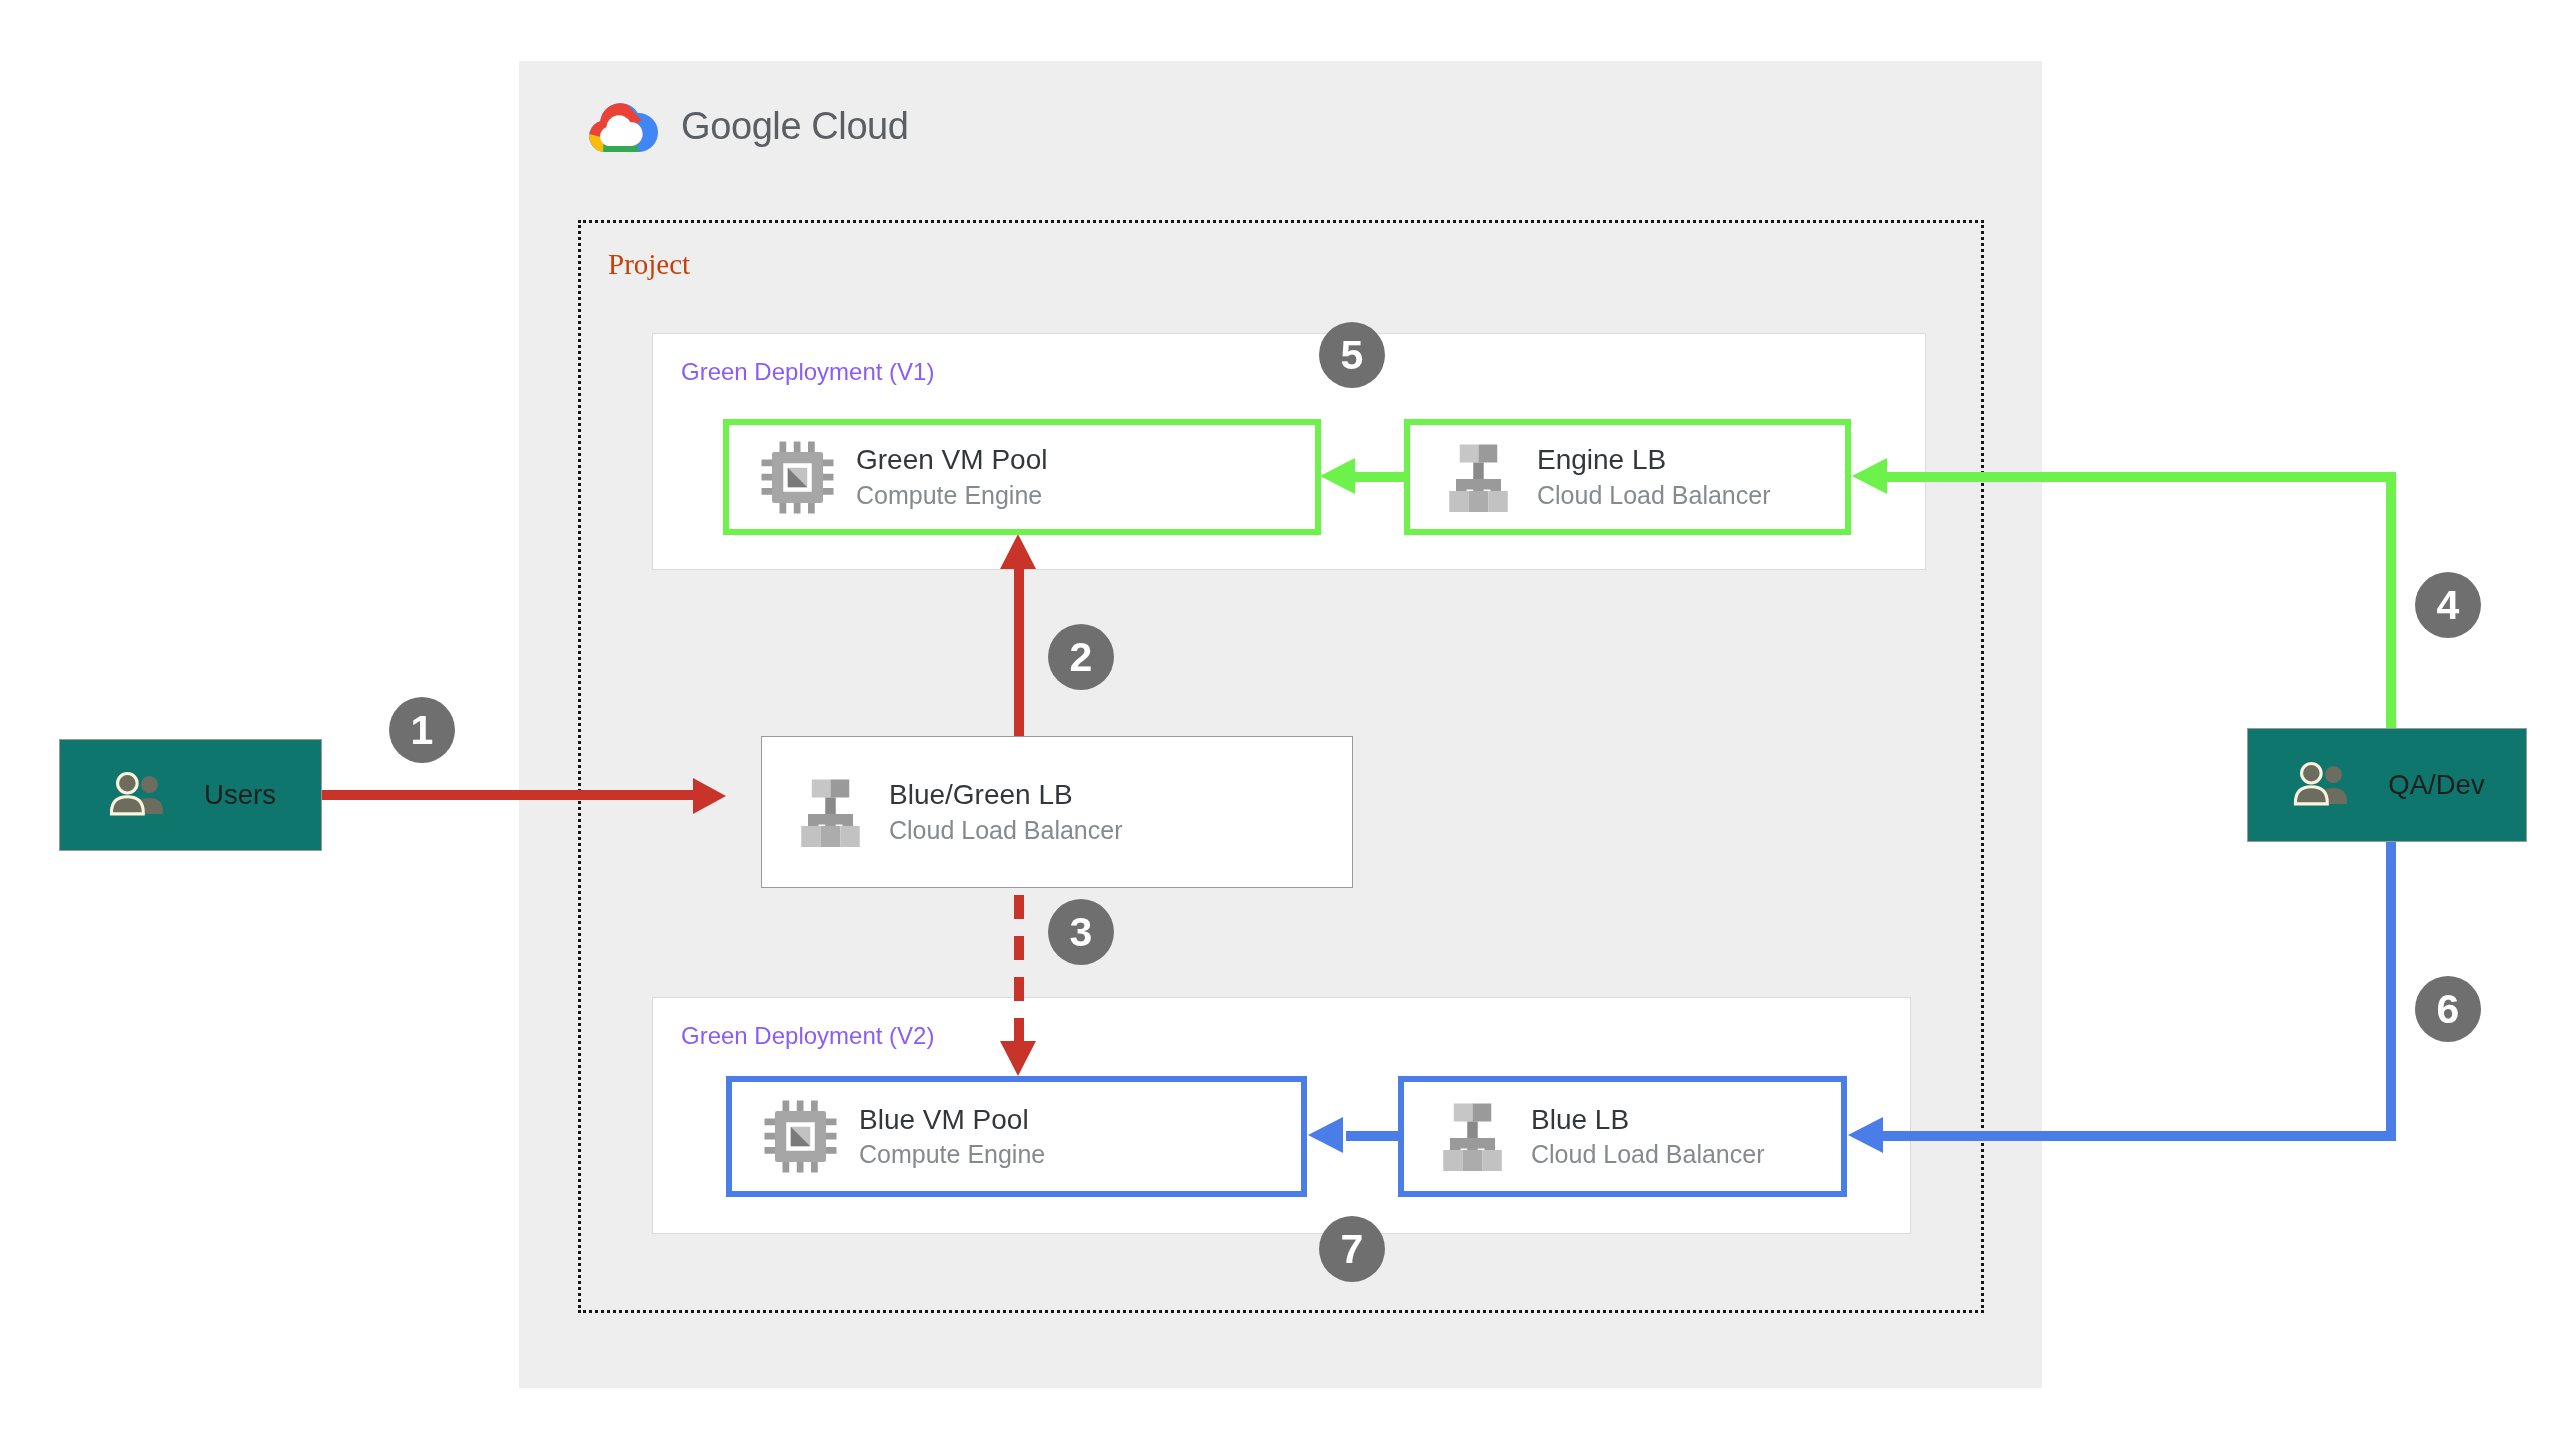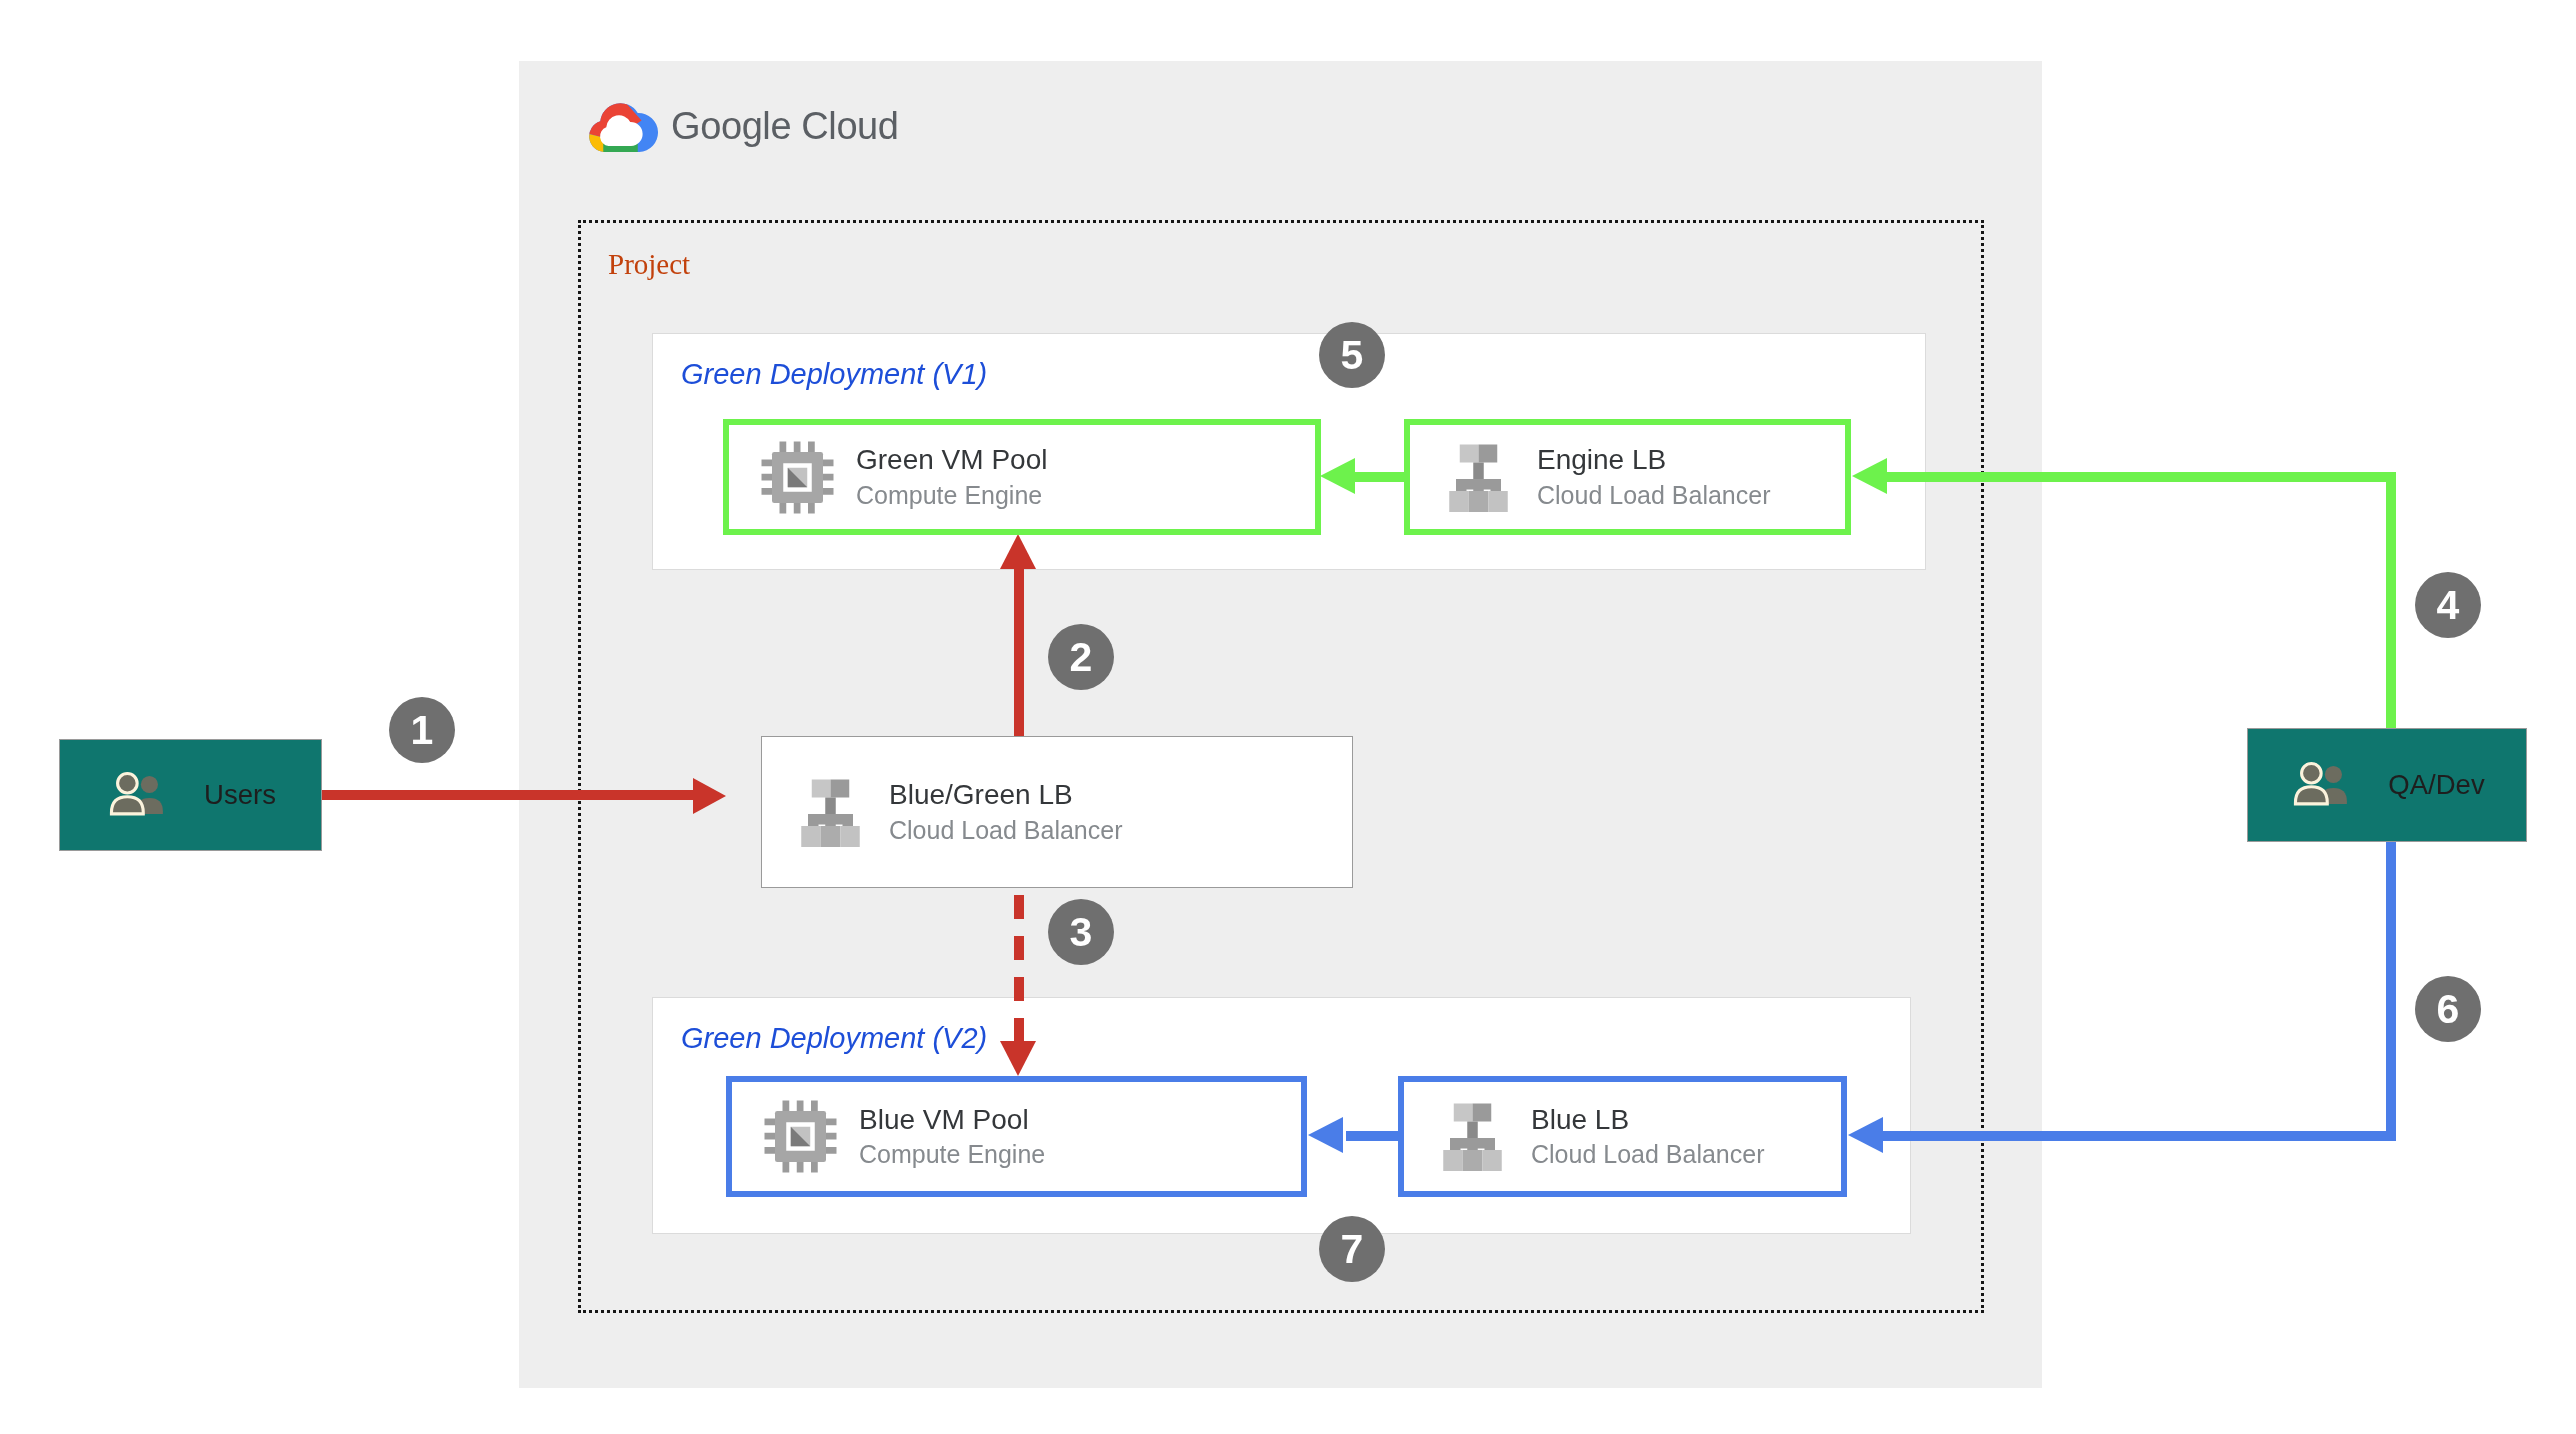--- a/index.html
+++ b/index.html
@@ -8,32 +8,32 @@
     background:#ffffff;
     font-family:"Liberation Sans","DejaVu Sans",sans-serif;
     -webkit-font-smoothing:antialiased;
   }
   .abs{position:absolute;box-sizing:border-box;}
 
   
   #gray-panel{left:519px;top:61px;width:1523px;height:1327px;background:#EEEEEE;}
 
   
-  #logo{left:583px;top:96px;display:flex;align-items:center;gap:13px;}
+  #logo{left:583px;top:96px;display:flex;align-items:center;gap:23px;}
   #logo-text{font-size:38px;color:#5B5F64;letter-spacing:-0.4px;font-weight:500;}
 
   
   #project-box{left:578px;top:220px;width:1406px;height:1093px;border:3.1px dotted #161616;}
   #project-label{left:608px;top:248px;font-size:29px;color:#c2410c;font-family:Liberation Serif, serif;}
 
   
   .dep{background:#ffffff;border:1.6px solid #DBDBDB;}
   #green-dep{left:652px;top:333px;width:1274px;height:237px;}
   #blue-dep{left:652px;top:997px;width:1259px;height:237px;}
-  .dep-label{position:absolute;left:28px;top:23.6px;font-size:29px;color:#1d4ed8;font-style:italic;}
+  .dep-label{position:absolute;left:28px;top:23.6px;font-size:24px;color:#8b5cf6;}
 
   
   .node{background:#ffffff;display:flex;align-items:center;padding-left:31px;gap:21px;}
   .node .txt{display:flex;flex-direction:column;gap:4.7px;}
   .node .title{font-size:28px;color:#34373A;}
   .node .sub{font-size:25px;color:#868A8E;}
   .green-border{border:6.3px solid #6DF24C;}
   .blue-border{border:6.3px solid #4A7DE8;}
   .gray-border{border:1.6px solid #9A9A9A;}
 

